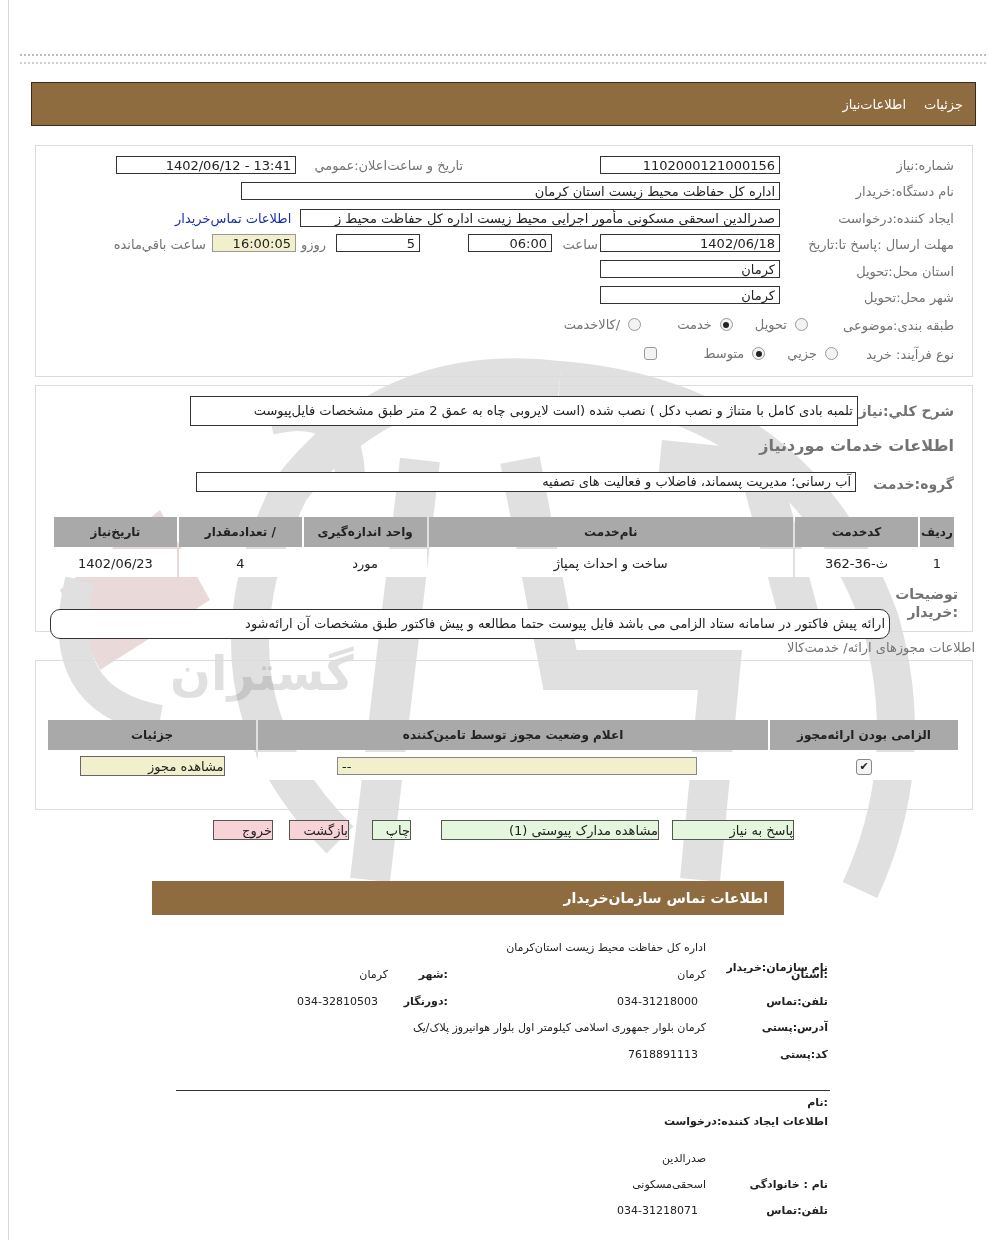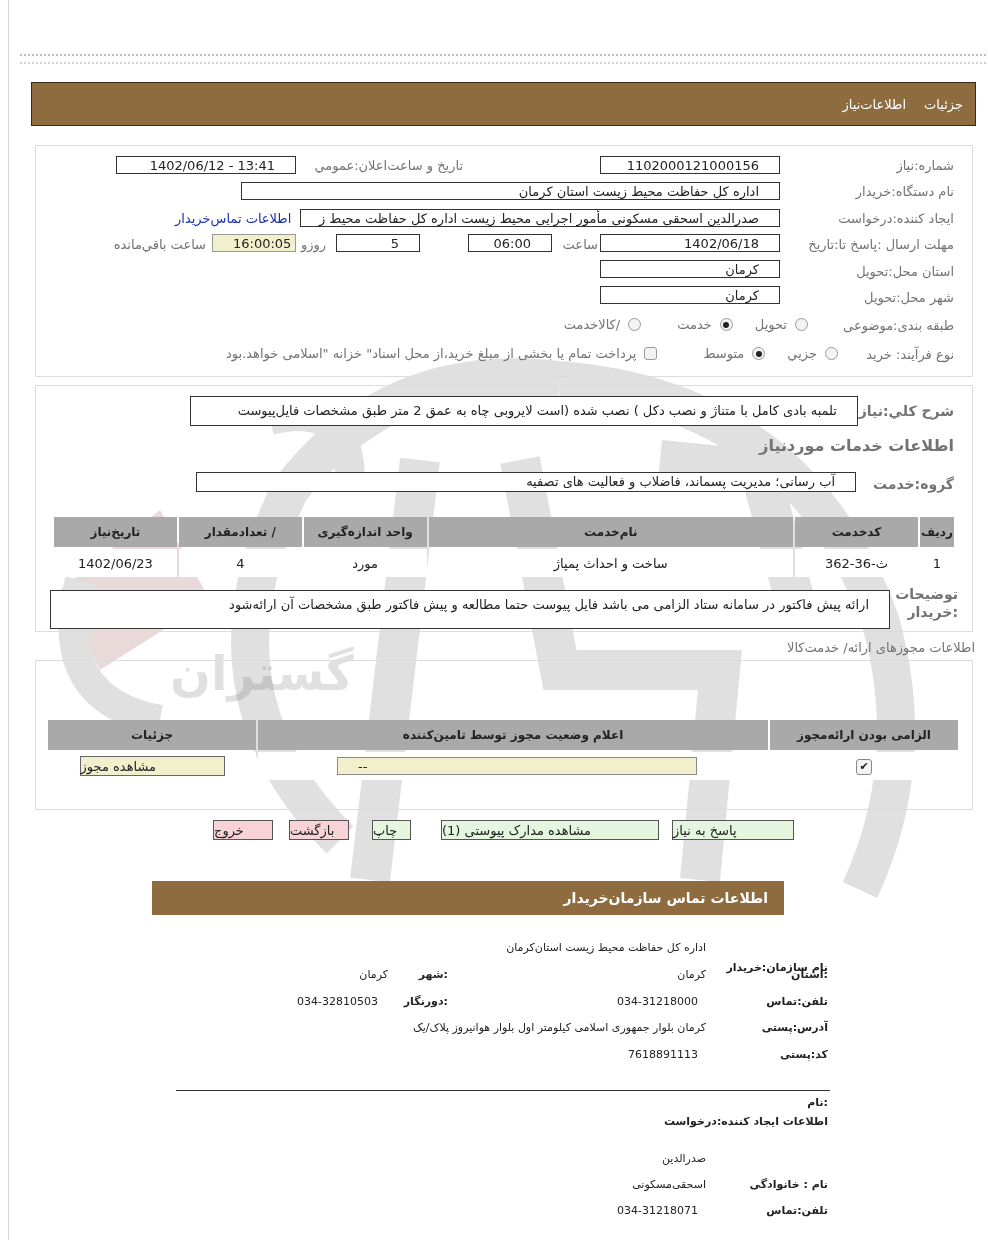--- a/index.html
+++ b/index.html
@@ -8,31 +8,31 @@
   .abs { position: absolute; }
   .leftline { left: 8px; top: 0; width: 1px; height: 1240px; background: #d8d8d8; }
   .dotline { left: 20px; top: 54px; width: 966px; height: 6px;
              border-top: 2px dotted #bdbdbd; border-bottom: 2px dotted #d0d0d0; }
   .brownbar { background: #8f6c40; color: #fff; border: 1px solid #3a2c18; display: flex; align-items: center; }
   .titlebar { left: 31px; top: 82px; width: 943px; height: 42px; }
   .titlebar span { margin-right: 12px; font-size: 13px; }
   .panel { border: 1px solid #dcdcdc; background: transparent; }
   .lbl { font-size: 13px; color: #737373; white-space: nowrap; }
   .field { border: 1px solid #333; background: #fff; height: 18px; font-size: 13px;
-           line-height: 18px; padding: 0 20px; box-sizing: border-box; white-space: nowrap; overflow: hidden; text-align: right; }
+           line-height: 18px; padding: 0 4px; box-sizing: border-box; white-space: nowrap; overflow: hidden; text-align: right; }
   .field.ltr { direction: ltr; text-align: right; }
   .yellow { background: #f2f0cc; }
   .radio { width: 13px; height: 13px; border-radius: 50%; border: 1px solid #9a9a9a; background: #f3f3f3; box-sizing: border-box; display:inline-block; }
   .radio.on::after { content: ""; display:block; width:6px; height:6px; border-radius:50%; background:#222; margin:2.5px; }
   .chk { width: 13px; height: 13px; border: 1px solid #9a9a9a; border-radius: 3px; background: #f3f3f3; box-sizing:border-box; }
   .bold { font-weight: bold; }
   table.grid { border-collapse: separate; border-spacing: 2px; position: absolute; }
   table.grid th { background: #a9a9a9; color: #222; font-weight: bold; font-size: 12px; height: 28px; }
   table.grid td { background: #fff; font-size: 13px; height: 26px; text-align: center; margin-top: 40px; }
-  .btn { height: 20px; border: 1px solid #555; font-size: 13px; text-align: left; line-height: 19px; box-sizing: border-box; }
+  .btn { height: 20px; border: 1px solid #555; font-size: 13px; text-align: right; line-height: 19px; box-sizing: border-box; }
   .btn.green { background: #e4f6dd; }
   .btn.pink { background: #f7d2d6; }
   .contact-row { font-size: 11px; }
   .contact-row.bold { font-weight: bold; }
   .watermark { opacity: 0.16; }
 </style>
 </head>
 <body>
 
 <div class="abs leftline"></div>
@@ -94,21 +94,20 @@
   <span class="lbl">/کالاخدمت</span>
 </div>
 
 <div class="abs lbl" style="right:34px;top:347px;">نوع فرآیند: خرید</div>
 <div class="abs" style="right:150px;top:346px;display:flex;align-items:center;gap:8px;">
   <span class="radio"></span>
   <span class="lbl" style="margin-left:14px">جزیي</span>
   <span class="radio on"></span>
   <span class="lbl" style="margin-left:38px">متوسط</span>
   <span class="chk"></span>
-  <span class="lbl">پرداخت تمام یا بخشی از مبلغ خرید،از محل اسناد" خزانه "اسلامی خواهد.بود</span>
 </div>
 
 <div class="abs panel" style="left:35px;top:385px;width:936px;height:245px;"></div>
 <div class="abs lbl bold" style="right:34px;top:403px;font-size:14px;">شرح کلي:نیاز</div>
 <div class="abs field" style="left:190px;top:396px;width:668px;height:30px;line-height:28px;">تلمبه بادی کامل با متناژ و نصب دکل ) نصب شده (است لایروبی چاه به عمق 2 متر طبق مشخصات فایل‌پیوست</div>
 <div class="abs lbl bold" style="right:34px;top:436px;font-size:16px;">اطلاعات خدمات موردنیاز</div>
 <div class="abs lbl bold" style="right:34px;top:476px;font-size:14px;">گروه:خدمت</div>
 <div class="abs field" style="left:196px;top:472px;width:660px;height:20px;">آب رسانی؛ مدیریت پسماند، فاضلاب و فعالیت های تصفیه</div>
 
 <table class="grid" style="left:52px;top:515px;width:904px;">
@@ -131,21 +130,21 @@
       <td>4</td>
       <td>1402/06/23</td>
     </tr>
   </tbody>
 </table>
 
 <div class="abs lbl bold" style="right:30px;top:585px;font-size:14px;line-height:18px;text-align:right;">
   <div>توضیحات</div>
   <div>:خریدار</div>
 </div>
-<div class="abs field" style="left:50px;top:590px;width:840px;height:39px;line-height:28px;">ارائه پیش فاکتور در سامانه ستاد الزامی می باشد فایل پیوست حتما مطالعه و پیش فاکتور طبق مشخصات آن ارائه‌شود</div>
+<div class="abs field" style="left:50px;top:609px;width:840px;height:30px;line-height:28px;border-radius:10px;">ارائه پیش فاکتور در سامانه ستاد الزامی می باشد فایل پیوست حتما مطالعه و پیش فاکتور طبق مشخصات آن ارائه‌شود</div>
 
 <div class="abs lbl" style="right:13px;top:640px;">اطلاعات مجوزهای ارائه/ خدمت‌کالا</div>
 <div class="abs panel" style="left:35px;top:660px;width:936px;height:148px;"></div>
 <table class="grid" style="left:46px;top:718px;width:914px;">
   <thead>
     <tr>
       <th style="width:185px">الزامی بودن ارائه‌مجوز</th>
       <th style="width:505px">اعلام وضعیت مجوز توسط تامین‌کننده</th>
       <th style="width:205px">جزئیات</th>
     </tr>

